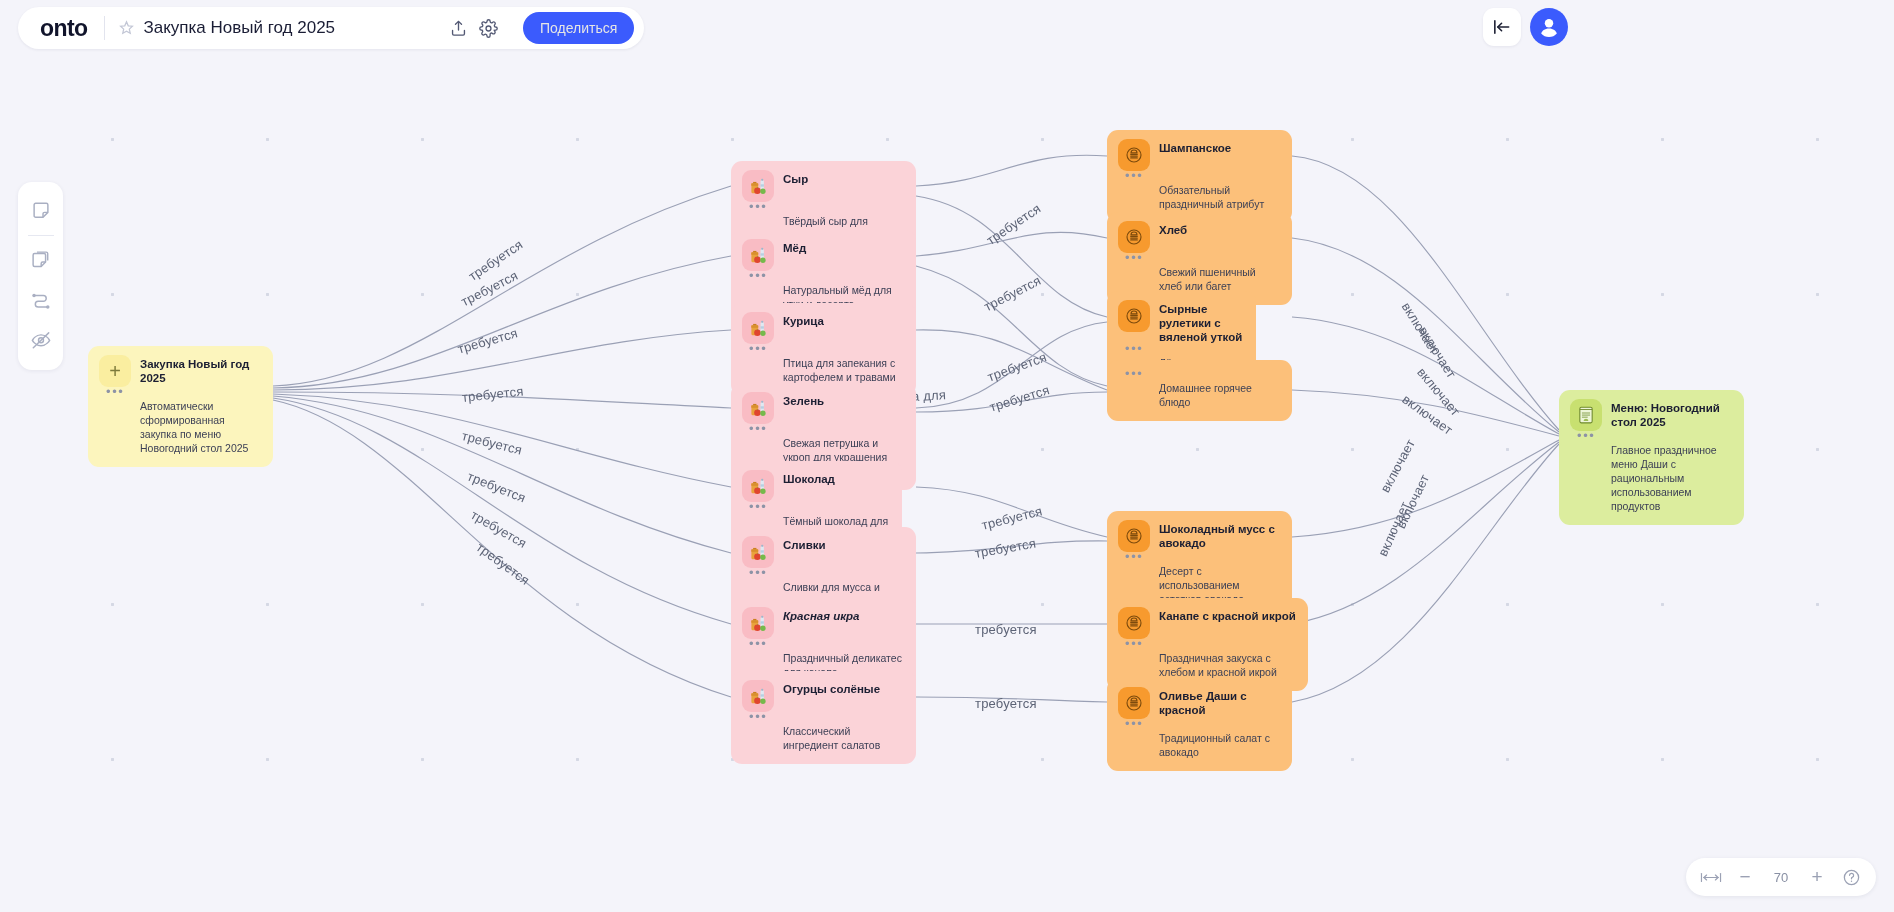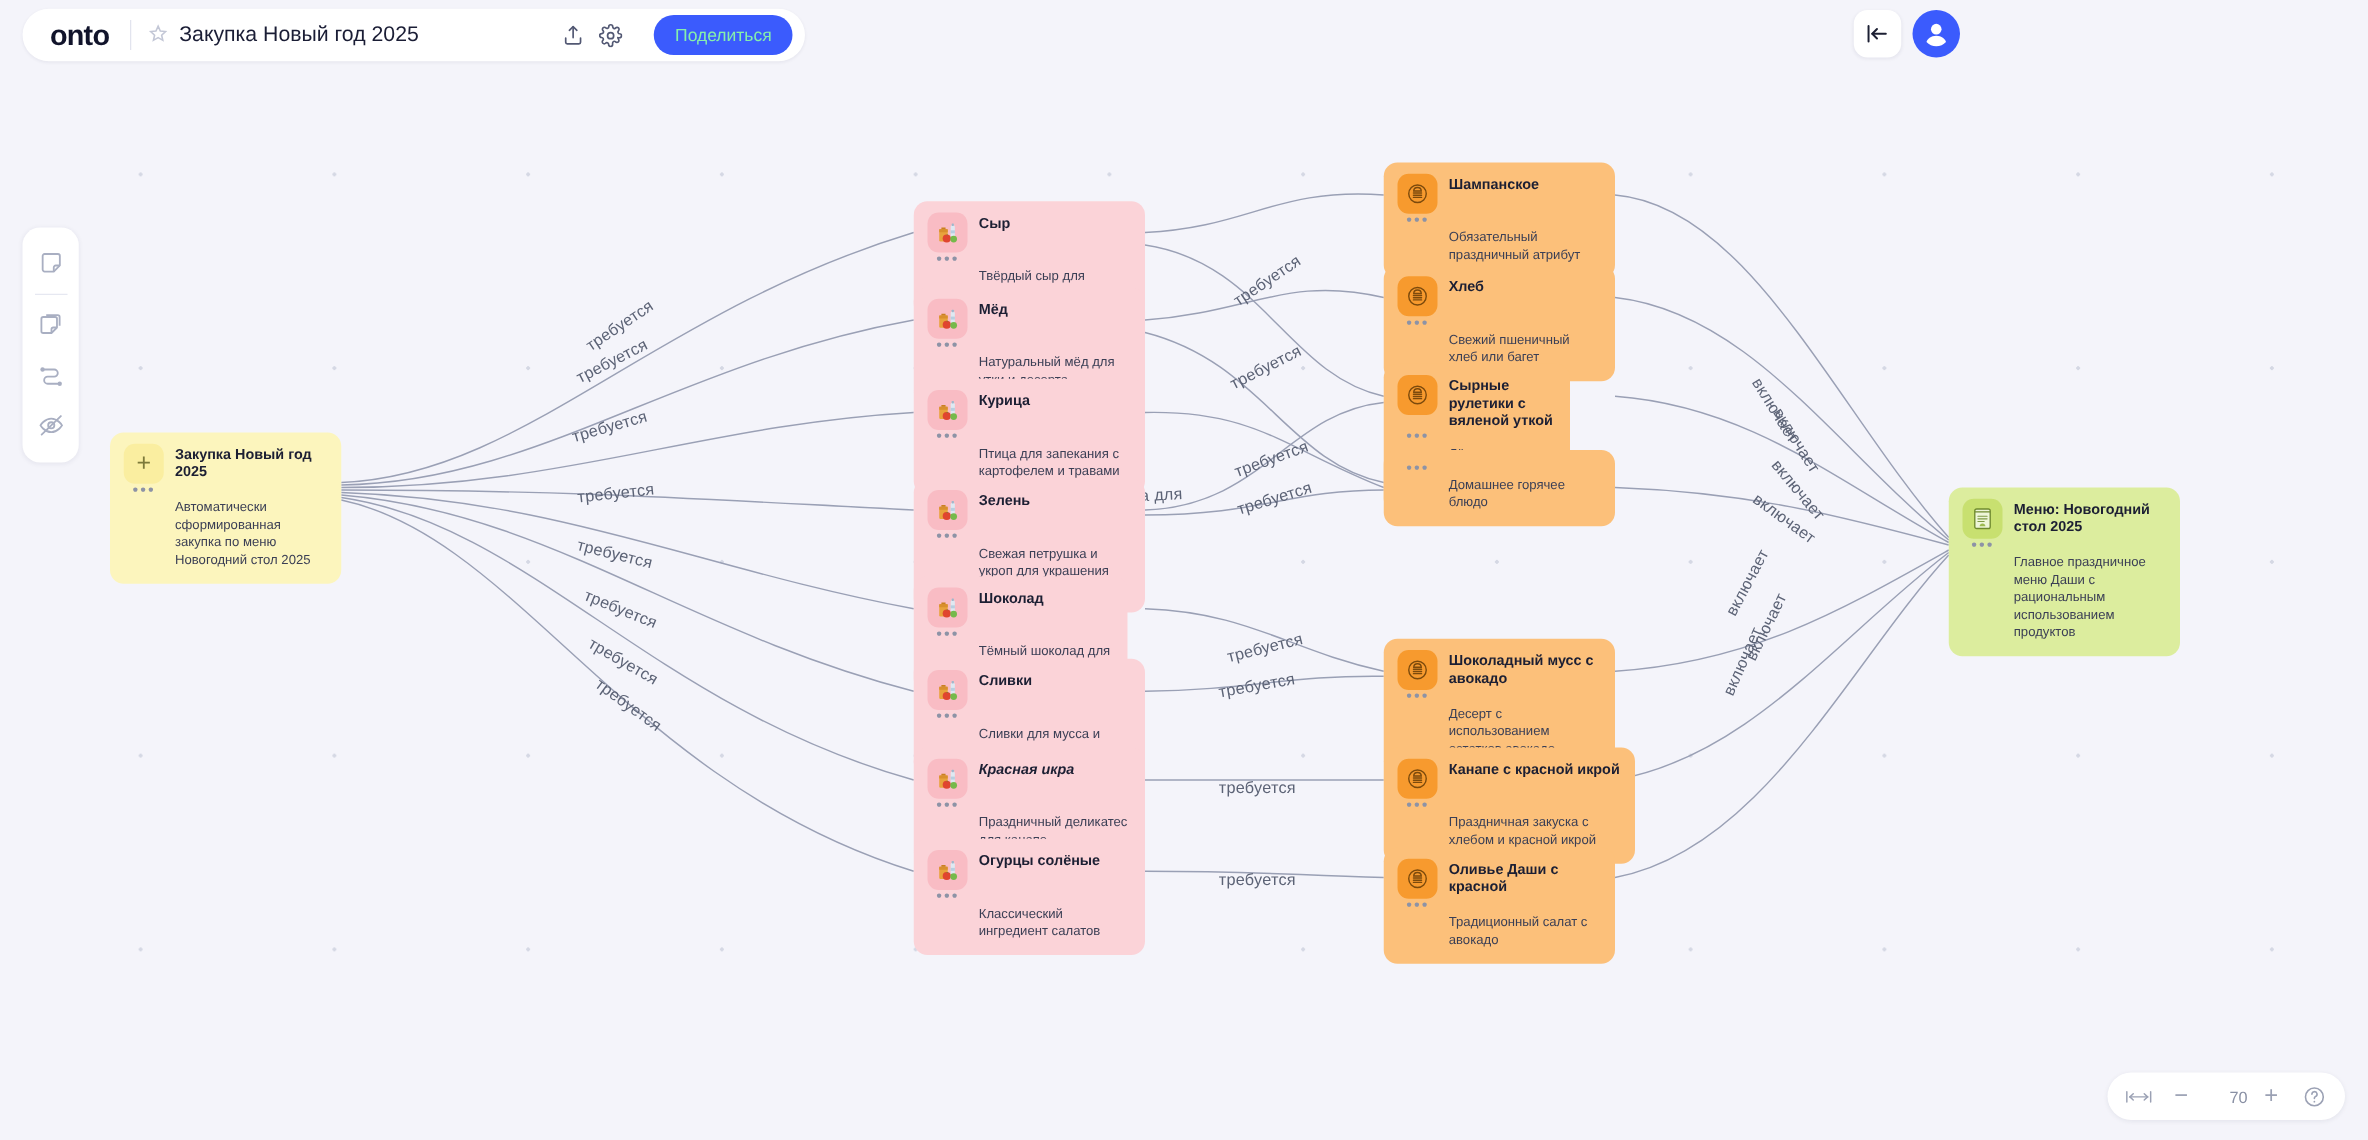--- a/index.html
+++ b/index.html
@@ -61,21 +61,21 @@
   .hdr-icon-btn {
     width: 30px; height: 30px;
     display: flex; align-items: center; justify-content: center;
     color: #6d7governs;
   }
   .hdr-icon-btn svg { display: block; }
   #share-btn {
     margin-left: 20px;
     height: 32px;
     background: #3b5bfd;
-    color: #86efac;
+    color: #e5e5e5;
     border-radius: 16px;
     display: flex; align-items: center; justify-content: center;
     padding: 0 17px;
     font-size: 14px;
     white-space: nowrap;
   }
   #hdr-right {
     position: absolute; right: 18px; top: 8px;
     display: flex; align-items: center; gap: 9px;
   }
@@ -156,21 +156,21 @@
     box-shadow: 0 1px 4px rgba(30,35,70,.08);
     display: flex; align-items: center; gap: 4px;
     padding: 0 10px;
     z-index: 30;
   }
   .zb {
     min-width: 30px; height: 30px;
     display: flex; align-items: center; justify-content: center;
     color: #9ba1b4; font-size: 15px;
   }
-  #zoom-value { font-size: 13px; color: #8990a4; min-width: 34px; text-align: right; }
+  #zoom-value { font-size: 13px; color: #8990a4; min-width: 34px; text-align: center; }
 </style>
 </head>
 <body>
 
 <div id="app">
 
   <div id="canvas">
 
     <svg id="edges" viewBox="0 0 1894 912">
 

